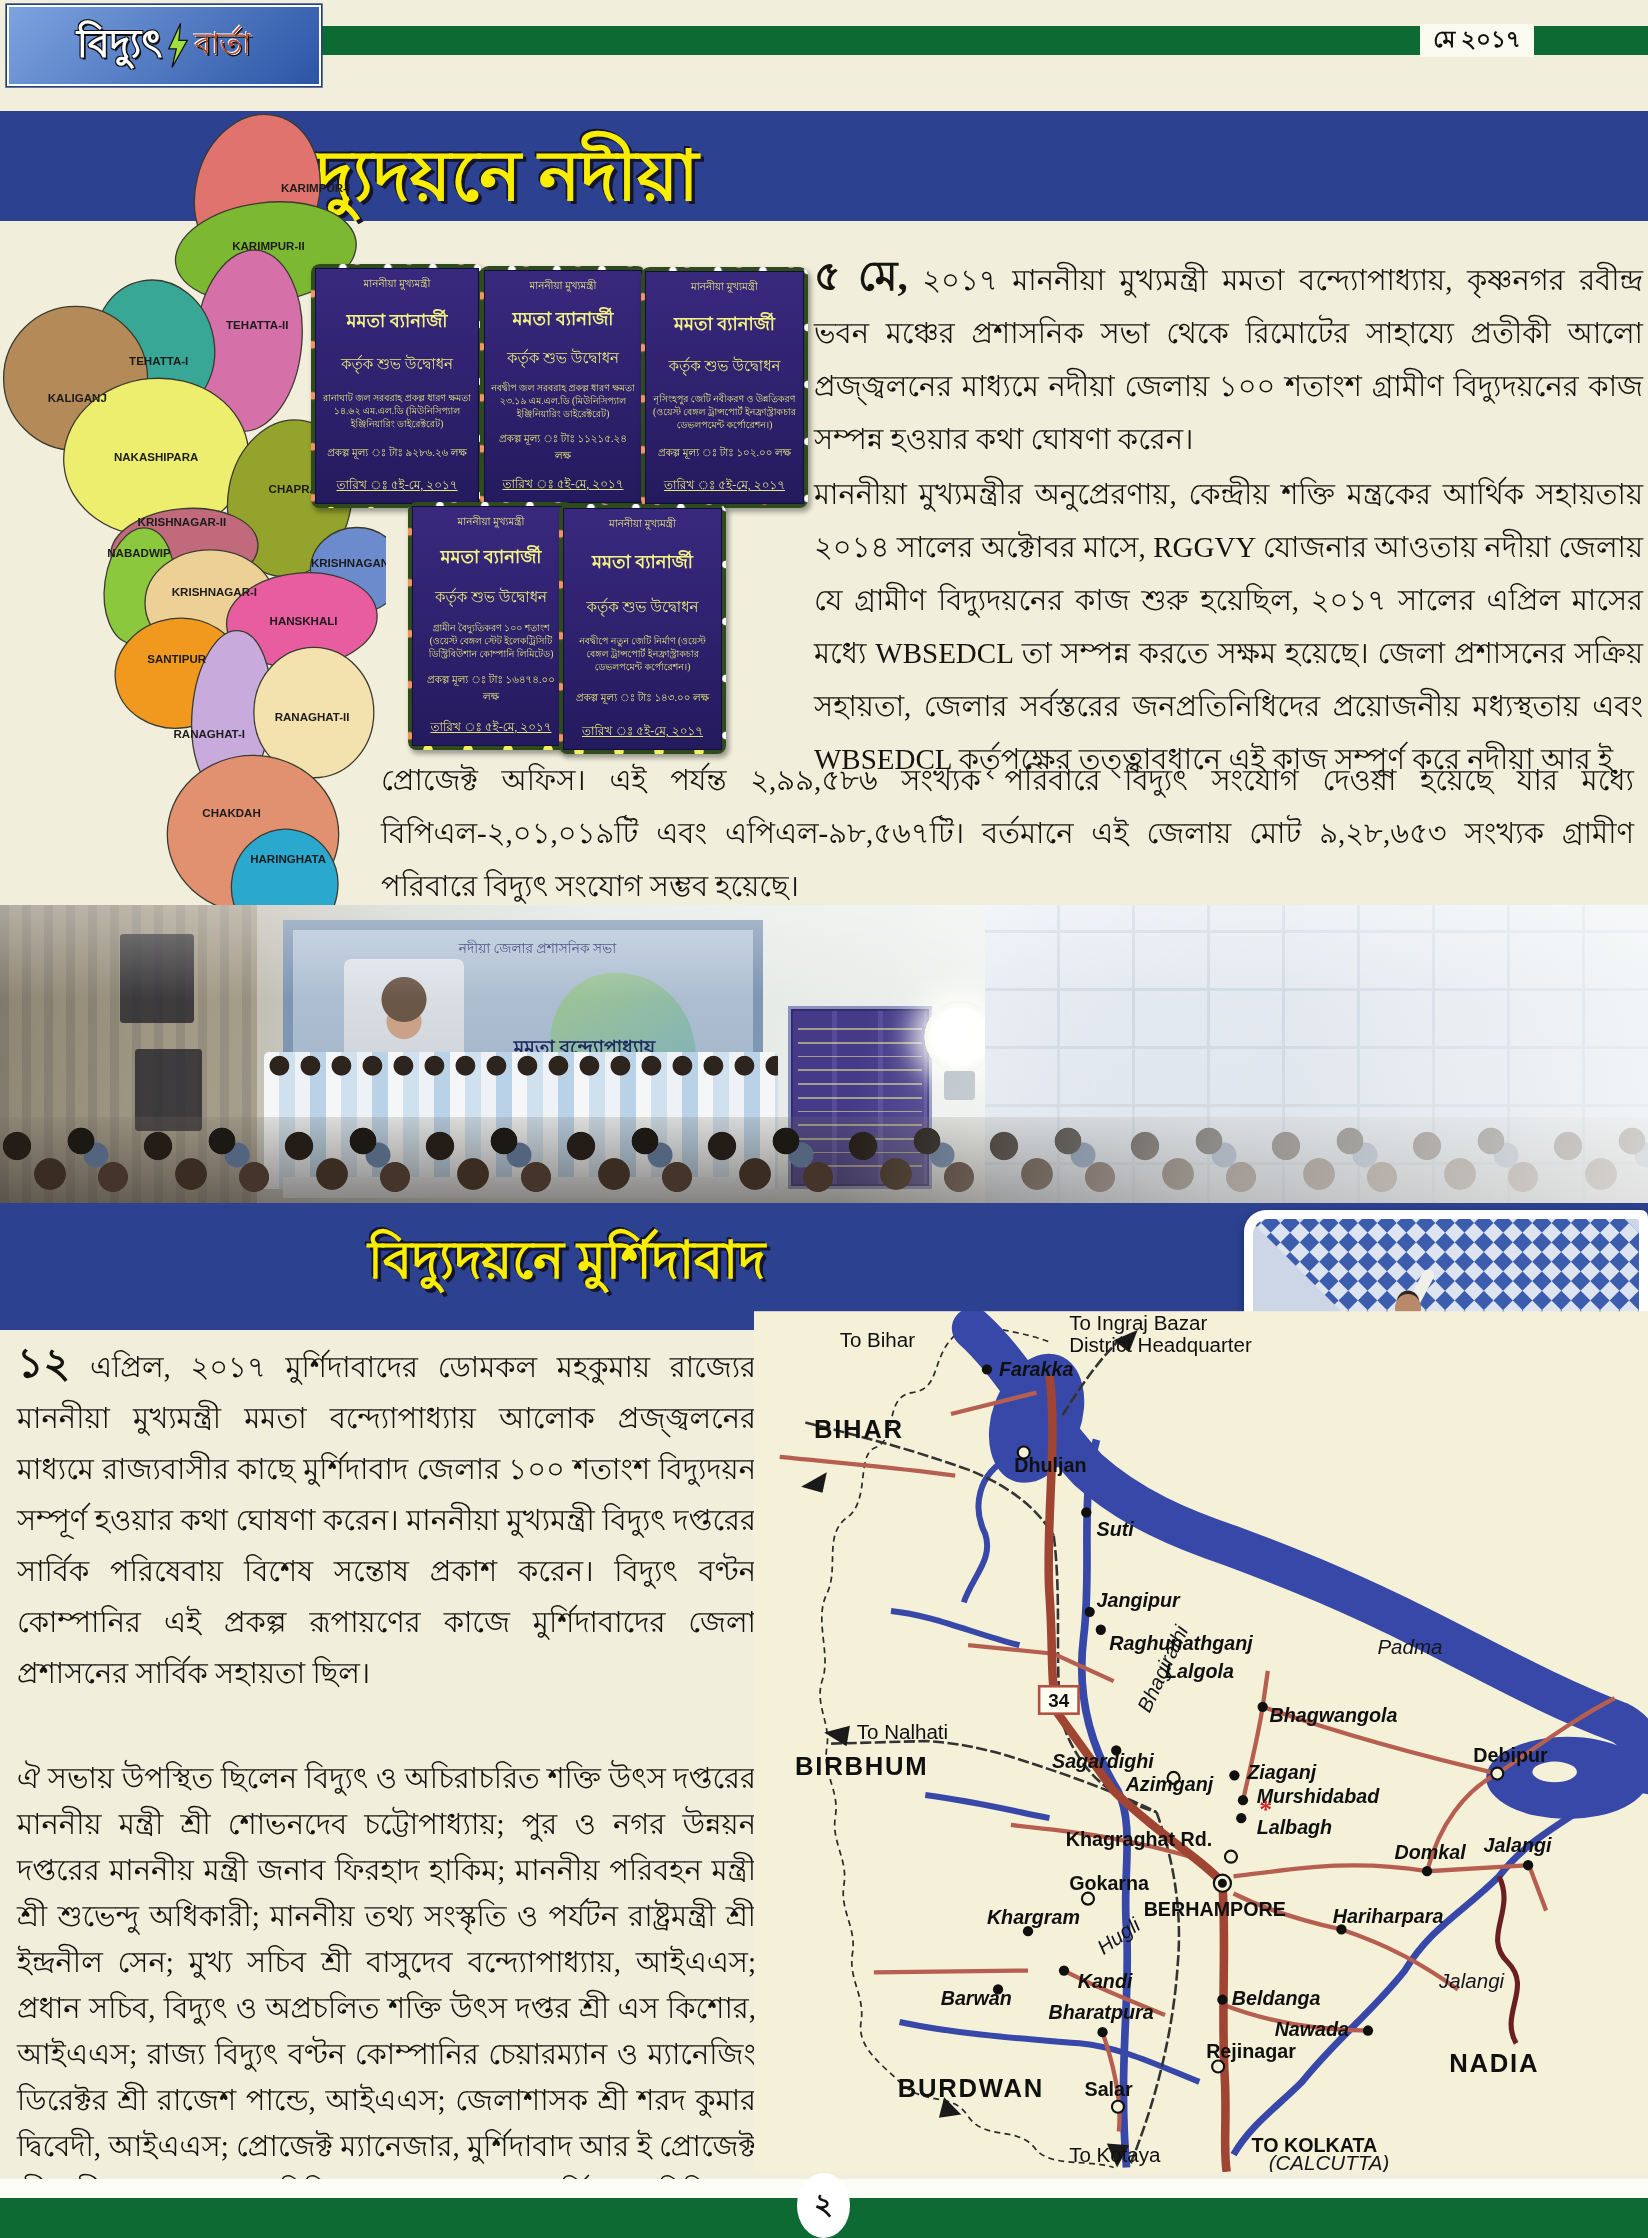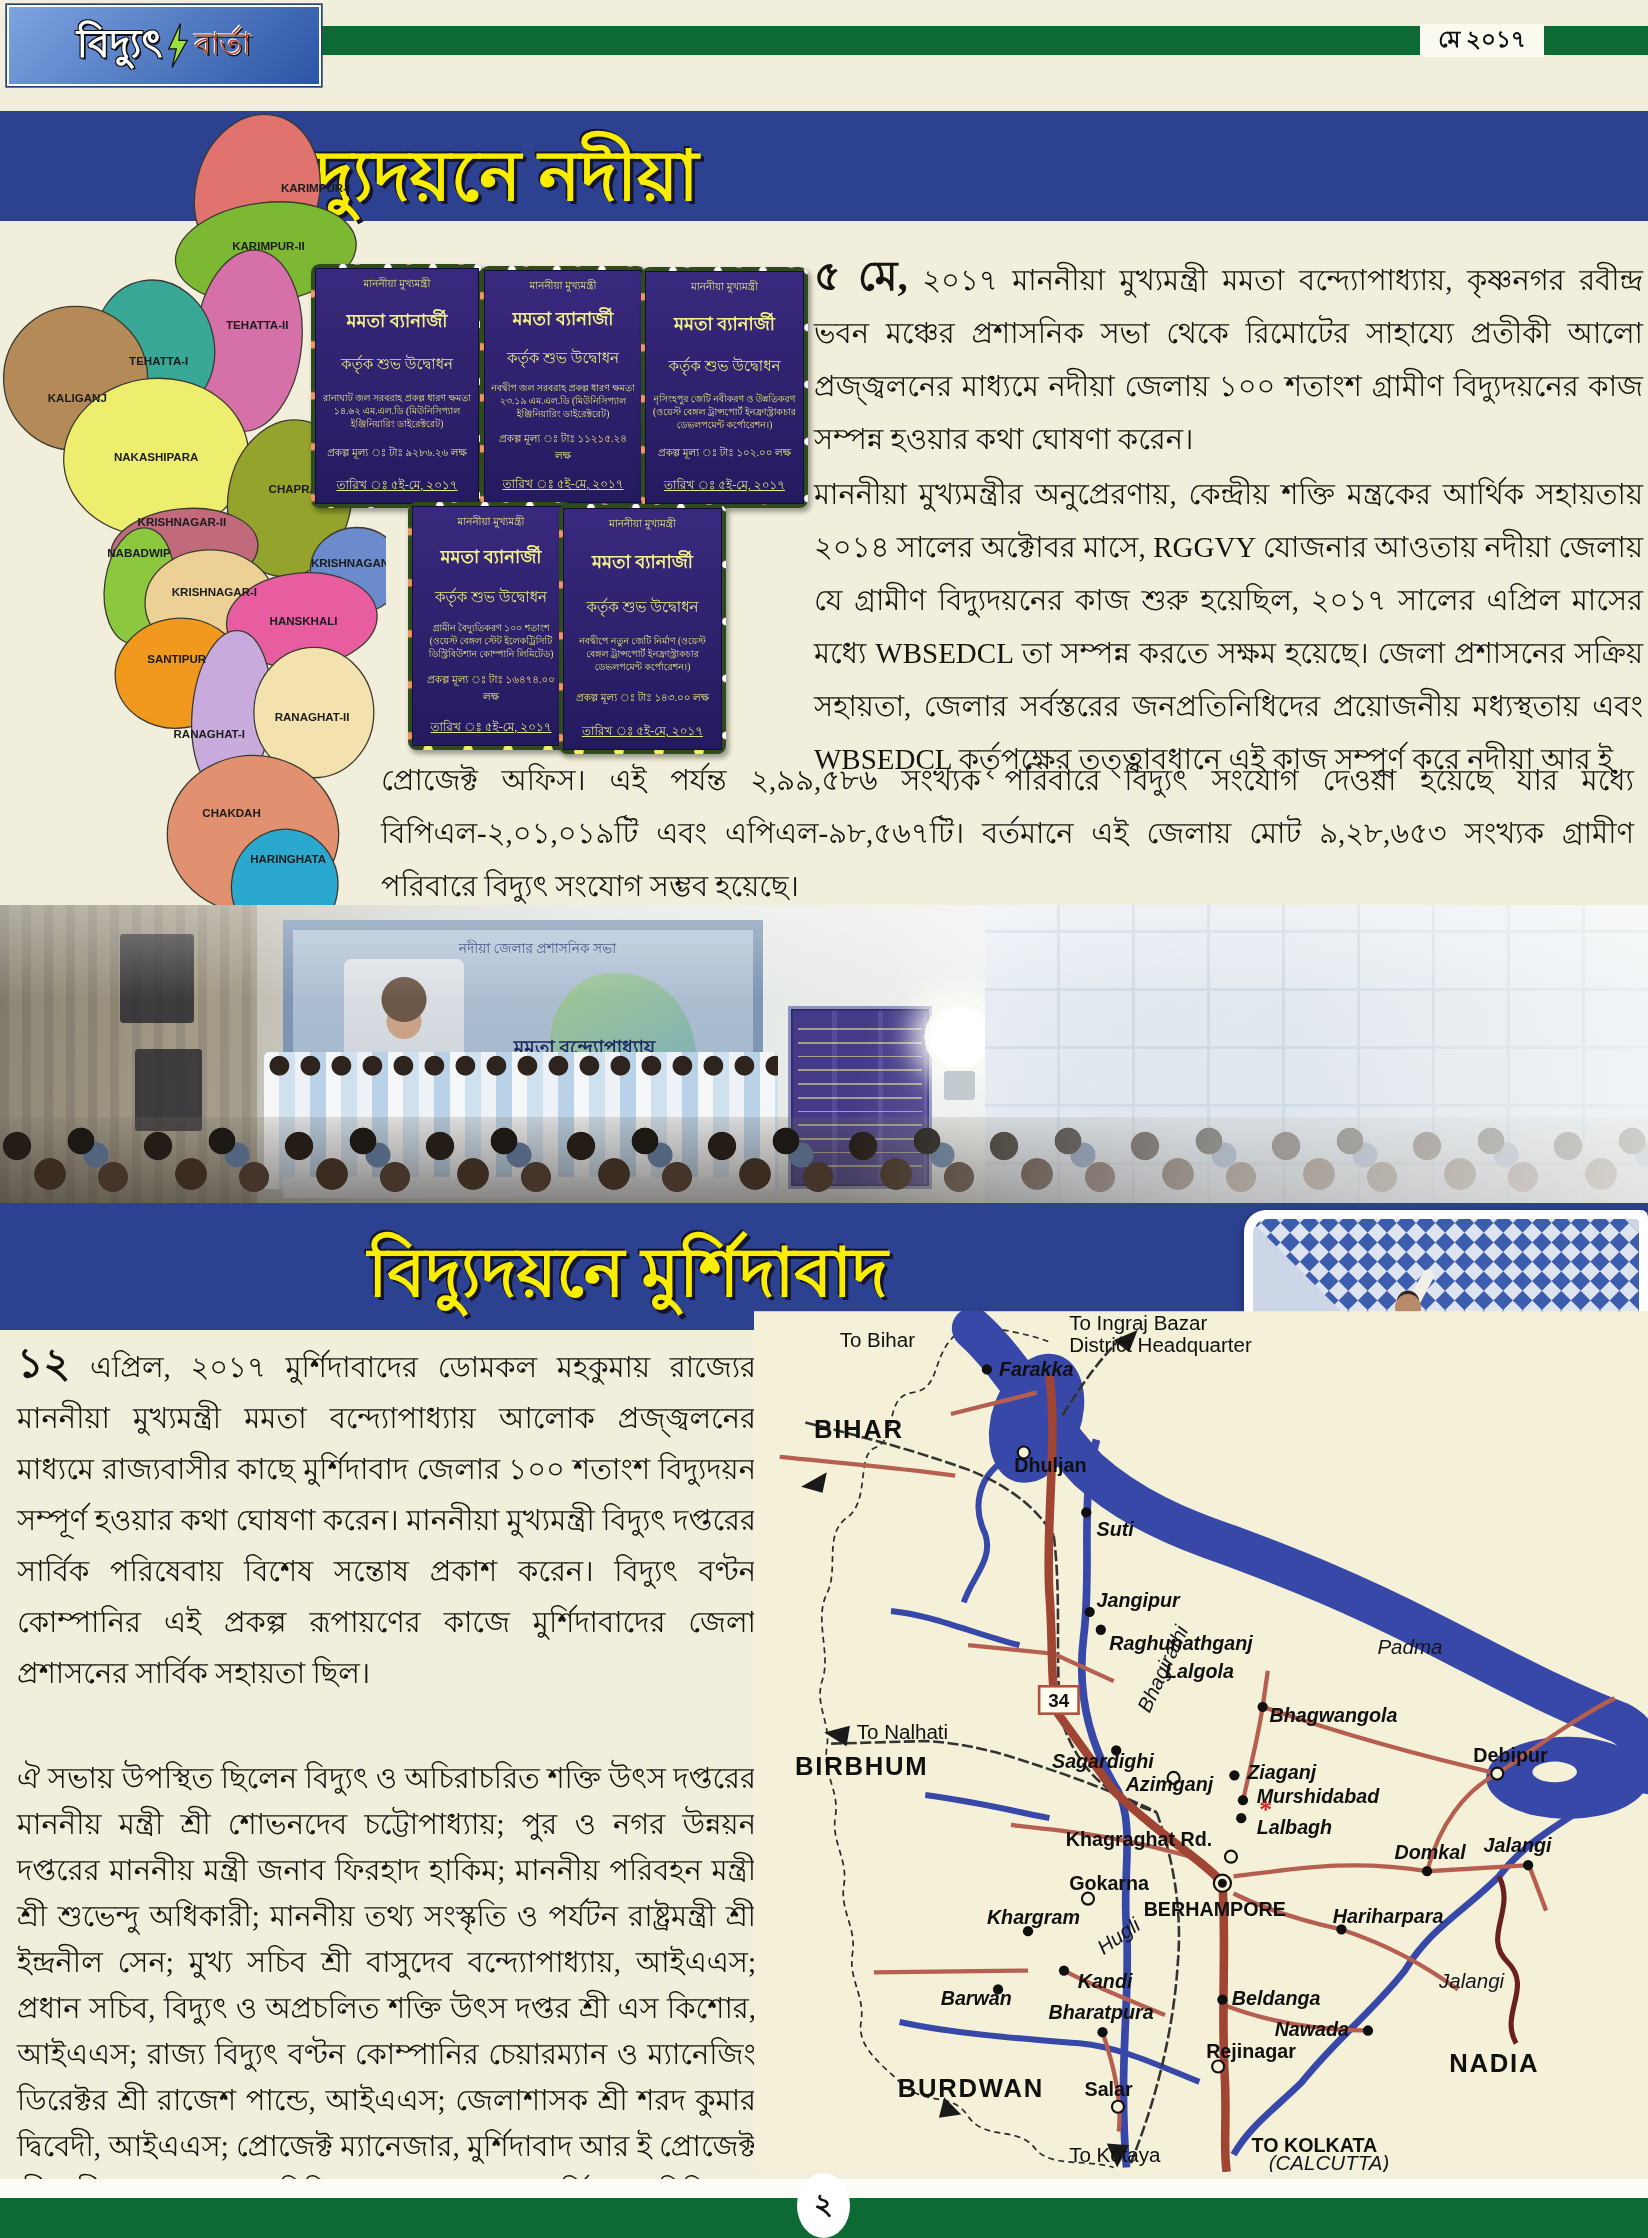--- a/index.html
+++ b/index.html
@@ -7,30 +7,30 @@
         font-family:"Liberation Serif",serif;color:#15140e;}
   .abs{position:absolute;}
   
   #logo{left:6.9px;top:5.1px;width:310px;height:77px;background:linear-gradient(135deg,#7da3e0,#2b55a5);
         border:2.6px solid #fff;box-shadow:0 0 0 1.7px #24437e;display:flex;align-items:center;justify-content:center;gap:5.1px;}
   #logo .w1{font-family:"DejaVu Sans",sans-serif;font-weight:bold;font-size:39px;color:#fff;
         text-shadow:1.7px 1.7px 0 #111,-0.9px -0.9px 0 #111,0.9px -0.9px 0 #111,-0.9px 0.9px 0 #111;}
   #logo .w2{font-family:"DejaVu Sans",sans-serif;font-weight:normal;font-size:30px;color:#b5472a;
         text-shadow:1.7px 1.7px 0 #111,-0.9px -0.9px 0 #fff,0.9px 0.9px 0 #fff;}
   #hdr-bar{left:322px;top:26px;width:1326px;height:29px;background:#0e6a33;}
-  #hdr-chip{left:1420px;top:24px;width:124px;height:33px;background:#fbfaf0;display:flex;align-items:center;justify-content:center;}
+  #hdr-chip{left:1420px;top:24px;width:114px;height:33px;background:#fbfaf0;display:flex;align-items:center;justify-content:center;}
   #hdr-chip span{font-weight:bold;font-size:23px;color:#101010;}
   
   .title-bar{left:0;width:1648px;background:#2c4190;}
   #bar1{top:111px;height:110px;}
   #bar2{top:1203px;height:127px;}
   .sec-title{font-weight:bold;color:#f9ed00;font-family:"Liberation Serif",serif;
              text-shadow:3.4px 3.4px 0 #14142e,-1.7px -1.7px 0 #14142e;white-space:nowrap;}
   #title1{left:257px;top:122px;font-size:70px;}
-  #title2{left:368px;top:1220px;font-size:68px;}
+  #title2{left:368px;top:1220px;font-size:52px;}
   
   .para{font-size:29px;line-height:53px;text-align:justify;color:#15140e;}
   .lead{font-weight:bold;font-size:41px;}
   #n-para1{left:814px;top:250px;width:829px;}
   #n-para2{left:814px;top:468px;width:829px;}
   #n-para3{left:381px;top:754px;width:1253px;}
   #m-para1{left:17px;top:1338px;width:739px;line-height:51px;}
   #m-para2{left:17px;top:1755px;width:739px;line-height:46px;}
   
   .garland{background-color:#2f4a1c;border-radius:8.6px;padding:4px;

